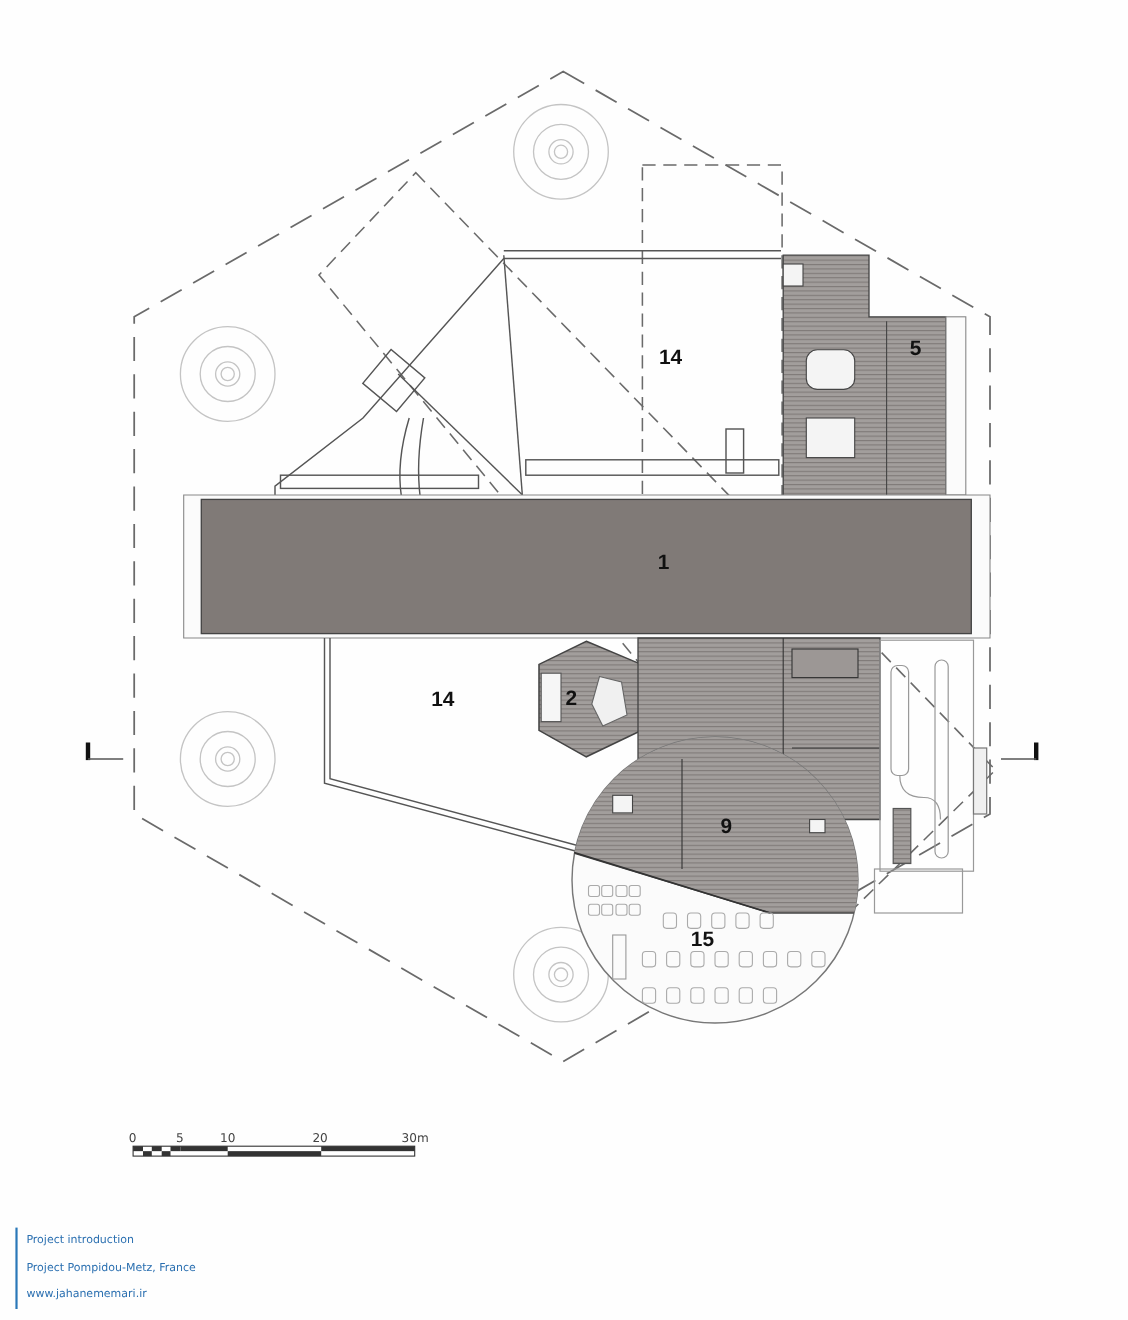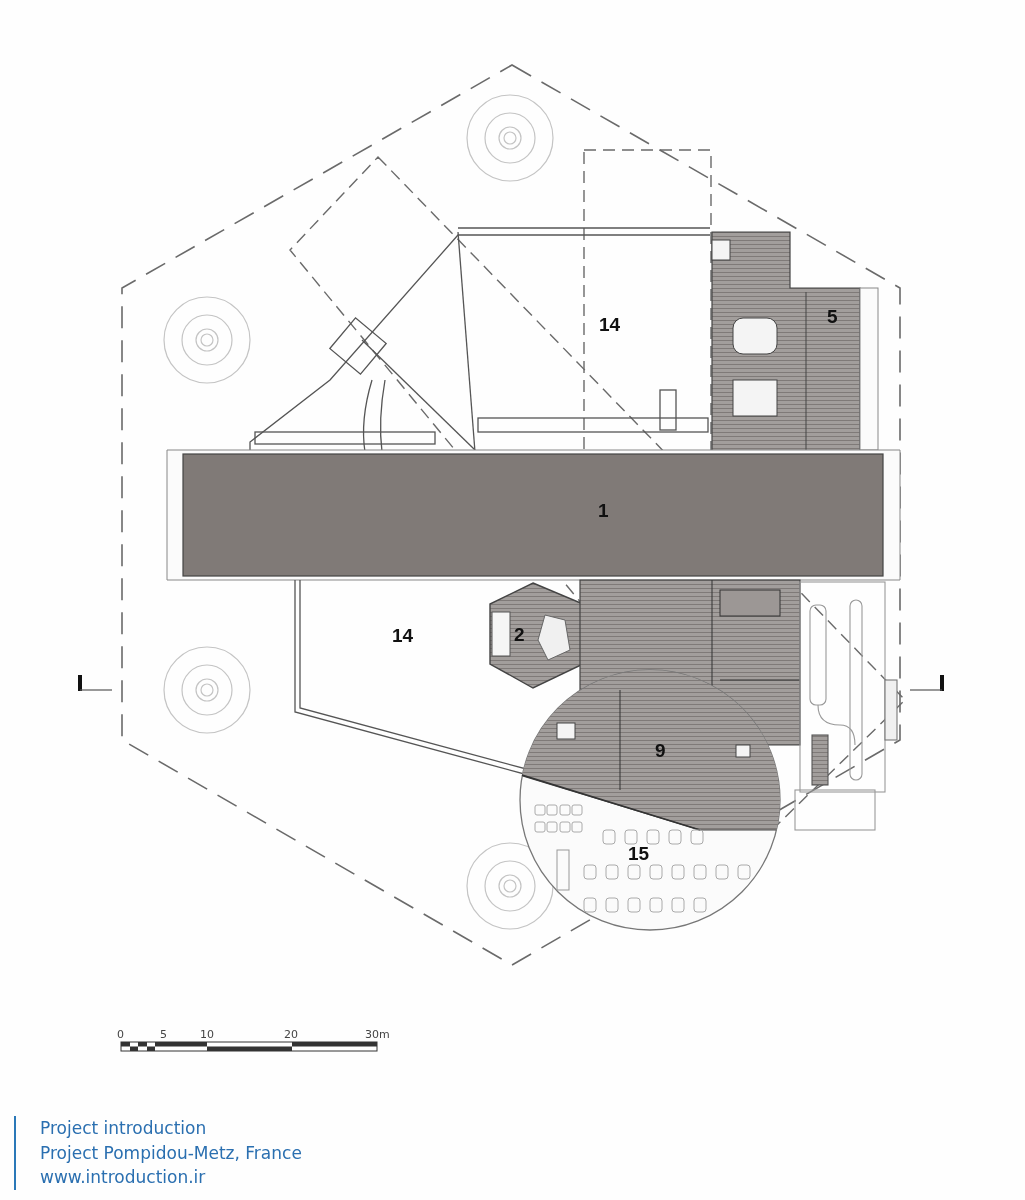--- a/index.html
+++ b/index.html
@@ -2,22 +2,22 @@
 <html><head>
   <meta charset="utf-8">
   <style>
     html, body { margin: 0; padding: 0; background: #fefefe; }
     body { width: 1025px; height: 1200px; position: relative; overflow: hidden; font-family: "Liberation Sans", sans-serif; }
     #plan { position: absolute; left: 0; top: 0; width: 1025px; height: 1200px; }
     .room-label { font-family: "Liberation Sans", sans-serif; font-weight: bold; font-size: 19px; fill: #111; }
     .scale-text { font-family: "DejaVu Sans", sans-serif; font-size: 11px; fill: #444; }
     .caption {
       position: absolute; left: 14px; top: 1116px;
-      border-left: 2px solid #2a78b8; padding-left: 24px;
-      color: #2a6fb0; font-family: "DejaVu Sans", sans-serif; font-size: 17px; line-height: 24.5px;
+      border-left: 2px solid #2a78b8; padding-left: 8px;
+      color: #2a6fb0; font-family: "DejaVu Sans", sans-serif; font-size: 10px; line-height: 24.5px;
     }
     .caption div { white-space: nowrap; }
   </style>
 </head>
 <body>
 
 <svg id="plan" viewBox="0 0 1025 1200" xmlns="http://www.w3.org/2000/svg">
   <defs>
     <pattern id="hatch" patternUnits="userSpaceOnUse" width="6" height="4">
       <rect width="6" height="4" fill="#a29e9c"></rect>
@@ -204,14 +204,14 @@
       <rect x="164" y="1046.5" width="0" height="4.5" fill="#333"></rect>
     <rect x="164" y="1042" width="43" height="4.5" fill="#333"></rect>
     <rect x="207" y="1046.5" width="85" height="4.5" fill="#333"></rect>
     <rect x="292" y="1042" width="85" height="4.5" fill="#333"></rect>
   </g>
 </svg>
 
 <div class="caption">
   <div>Project introduction</div>
   <div>Project Pompidou-Metz, France</div>
-  <div>www.introduction.ir</div>
+  <div>www.jahanememari.ir</div>
 </div>
 
 </body></html>

